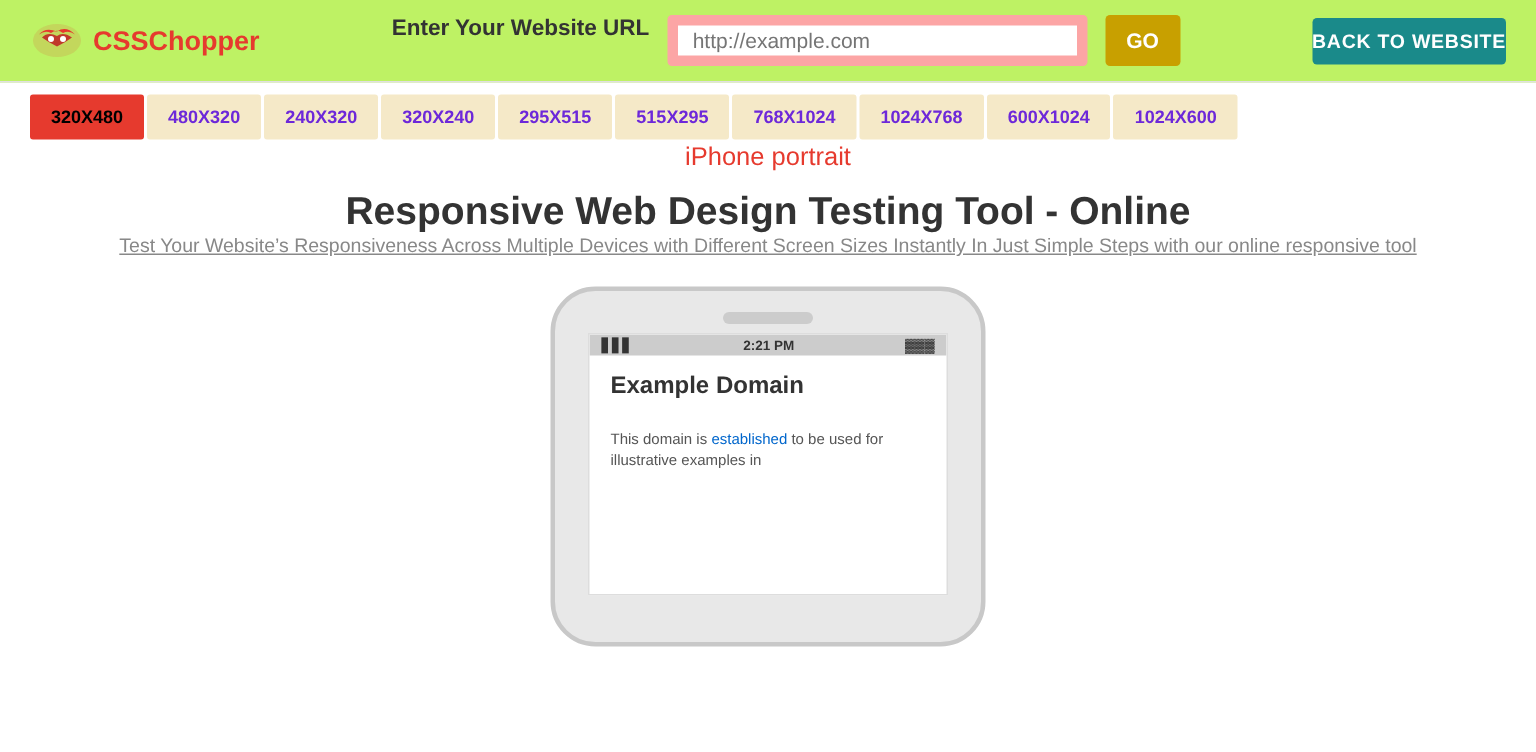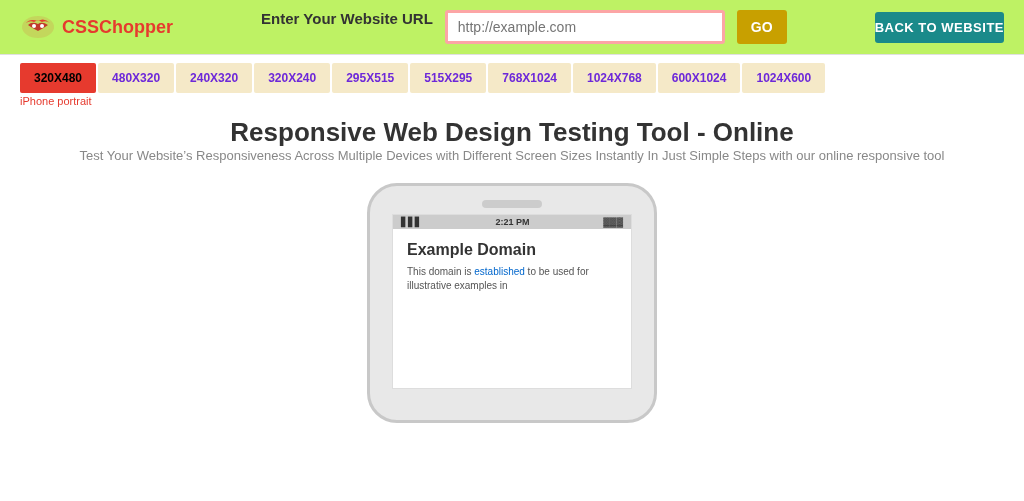--- a/index.html
+++ b/index.html
@@ -38,21 +38,21 @@
     }
     .url-label {
       font-size: 15px;
       font-weight: bold;
       color: #333;
       white-space: nowrap;
     }
     .url-input {
       width: 280px;
       height: 34px;
-      border: 3px solid #fca5a5;
+      border: 7px solid #fca5a5;
       border-radius: 3px;
       padding: 0 10px;
       font-size: 14px;
       color: #aaa;
       outline: none;
     }
     .go-button {
       background: #c8a000;
       color: #fff;
       border: none;
@@ -84,41 +84,43 @@
       color: #6d28d9;
       border-radius: 2px;
     }
     .res-btn.active {
       background: #e63a2e;
       color: #000000;
     }
 
     .iphone-label {
       color: #e63a2e;
-      font-size: 11px;
+      font-size: 17px;
       margin-left: 0;
       margin-top: 2px;
       display: block;
+      text-align: center;
     }
 
     
     .main-content {
       padding: 10px 60px 0 60px;
       text-align: center;
     }
     .page-title {
       font-size: 26px;
       font-weight: bold;
       color: #333;
       margin-bottom: 0;
     }
     .page-subtitle {
       font-size: 13px;
       color: #888;
       margin-bottom: 20px;
+      text-decoration: underline;
     }
 
     
     .phone-container {
       display: flex;
       justify-content: center;
       margin-top: 5px;
     }
     .phone-mockup {
       width: 290px;
@@ -160,21 +162,21 @@
     .phone-time { font-size: 9px; font-weight: bold; }
     .phone-battery { font-size: 9px; }
     .phone-content {
       padding: 12px 14px;
       text-align: left;
     }
     .phone-content h3 {
       font-size: 16px;
       font-weight: bold;
       color: #333;
-      margin-bottom: 6px;
+      margin-bottom: 20px;
     }
     .phone-content p {
       font-size: 10px;
       color: #555;
       line-height: 1.4;
     }
     .phone-content .highlight { color: #0066cc; }
     .res-buttons-row {
       display: flex;
       gap: 2px;

